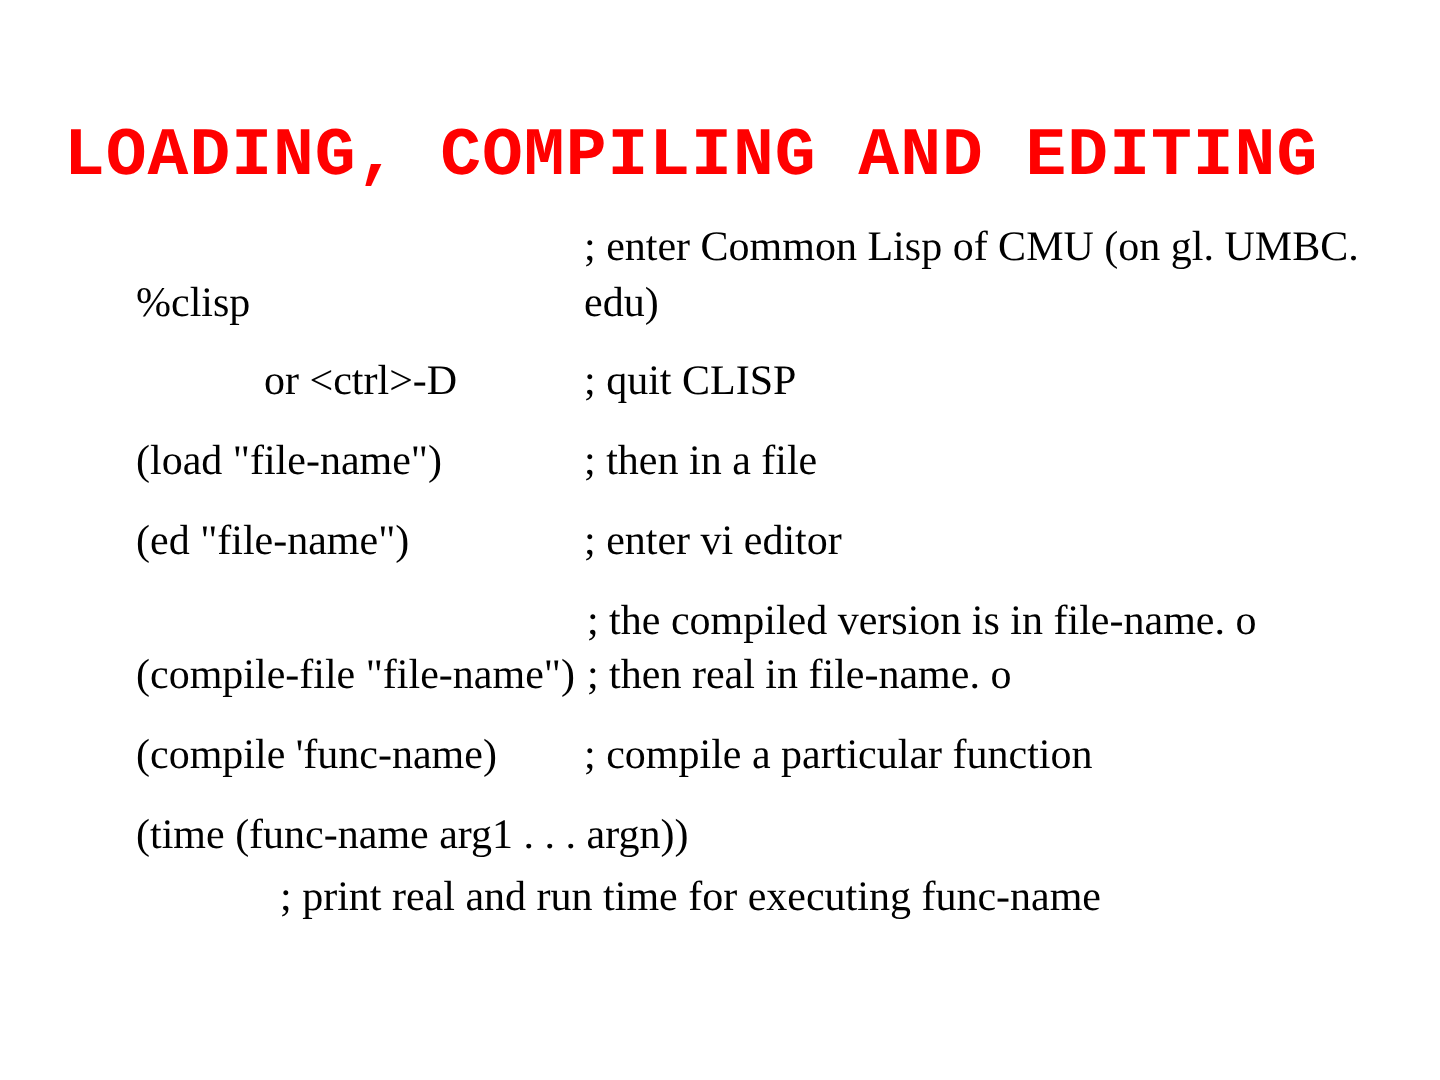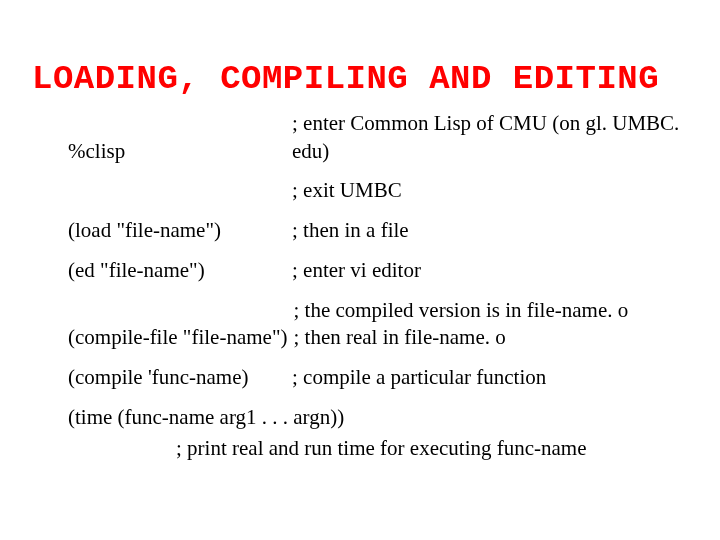--- a/index.html
+++ b/index.html
@@ -56,21 +56,21 @@
   }
   .indent {
     padding-left: 64px;
   }
   .wide .cmd {
     flex: 0 0 auto;
     margin-right: 6px;
   }
   .wrap-comment {
     margin-top: 2px;
-    margin-left: 108px;
+    margin-left: 72px;
   }
   .single {
     margin-bottom: 4px;
   }
 </style>
 </head>
 <body>
 
 <div class="slide">
 
@@ -78,23 +78,24 @@
 
   <div class="body">
 
     <div class="row">
       <div class="cmd">%clisp</div>
       <div class="comment">; enter Common Lisp of CMU (on gl. UMBC. edu)</div>
     </div>
 
     <div class="row row-tall">
       <div class="cmd-stack">
+        <div class="indent">or &lt;ctrl&gt;-D</div>
       </div>
       <div class="comment-stack">
-        <div>; exit UMBC</div>
+        <div>; quit CLISP</div>
       </div>
     </div>
 
     <div class="row">
       <div class="cmd">(load "file-name")</div>
       <div class="comment">; then in a file</div>
     </div>
 
     <div class="row">
       <div class="cmd">(ed "file-name")</div>

